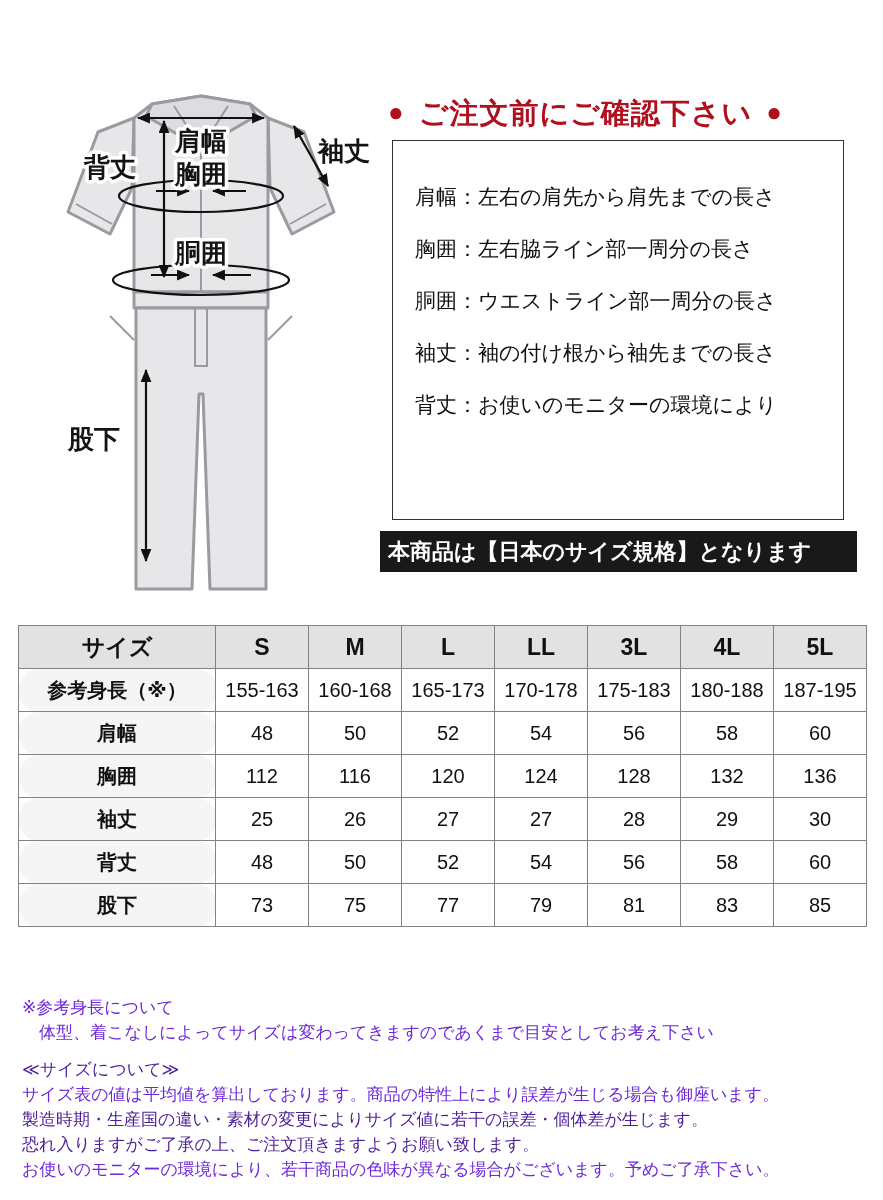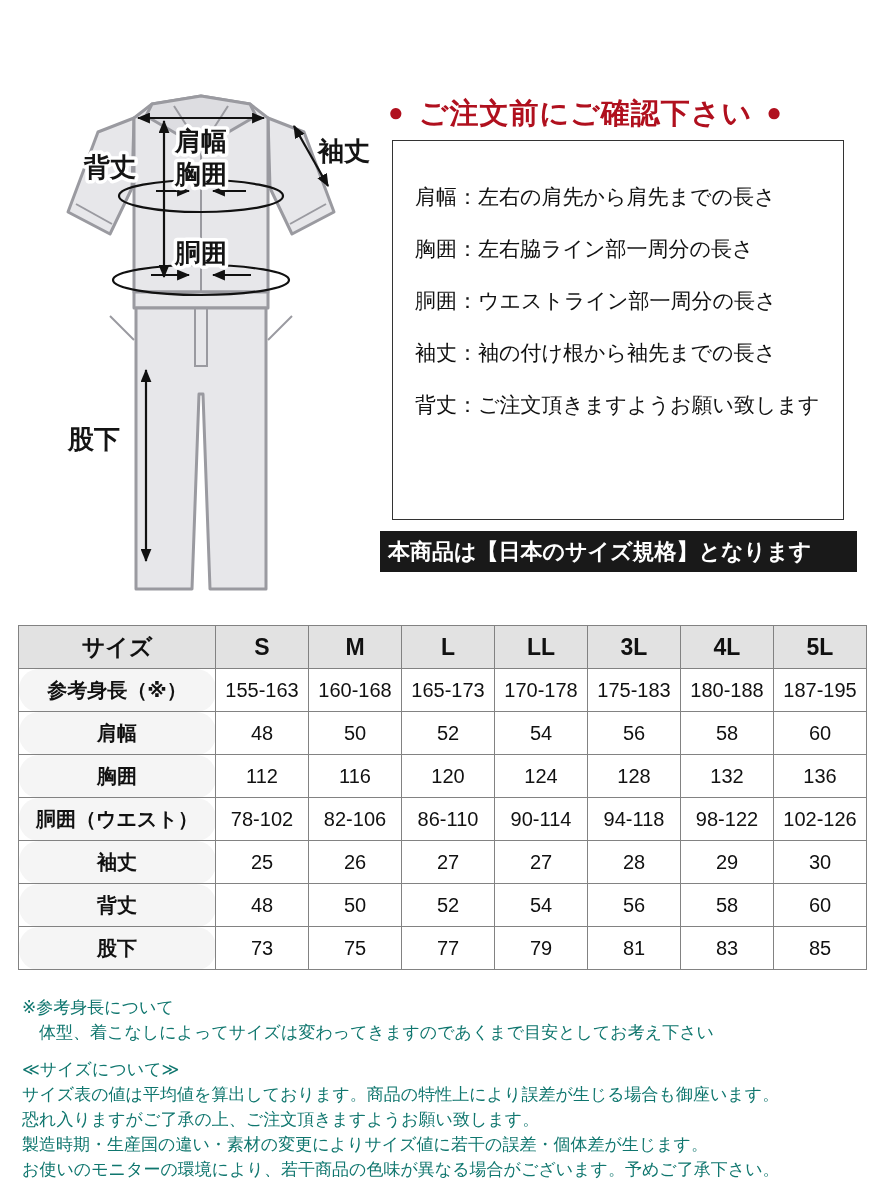--- a/index.html
+++ b/index.html
@@ -34,22 +34,22 @@
   .size-table{position:absolute;left:18px;top:625px;border-collapse:collapse;table-layout:fixed;width:848px;}
   .size-table td,.size-table th{border:1px solid #828282;text-align:center;vertical-align:middle;
                                 height:42px;padding:0;font-size:20px;overflow:hidden;}
   .size-table col.c0{width:197px;}
   .size-table col.cn{width:93px;}
   .size-table thead th{background:#e2e2e2;font-size:23px;font-weight:bold;}
   .size-table td.rlabel{background:#f5f5f5;font-weight:bold;font-size:20px;border-radius:20px;}
 
   
   .notes{position:absolute;left:22px;top:995px;width:845px;}
-  .notes p{margin:0;font-size:17px;line-height:25px;color:#0f766e;white-space:nowrap;}
-  .notes p.note-red{color:#0f766e;}
+  .notes p{margin:0;font-size:17px;line-height:25px;color:#6d28d9;white-space:nowrap;}
+  .notes p.note-red{color:#4c1d95;}
   .notes p.gap{margin-top:12px;}
 </style>
 </head>
 <body>
 
 <div class="page">
 
 
   <div class="diagram">
     <svg width="330" height="530" viewBox="0 0 330 530">
@@ -101,21 +101,21 @@
     </svg>
   </div>
 
   <h2 class="confirm-title"><span class="dot l">●</span><span>ご注文前にご確認下さい</span><span class="dot r">●</span></h2>
 
   <section class="confirm-box">
     <p>肩幅：左右の肩先から肩先までの長さ</p>
     <p>胸囲：左右脇ライン部一周分の長さ</p>
     <p>胴囲：ウエストライン部一周分の長さ</p>
     <p>袖丈：袖の付け根から袖先までの長さ</p>
-    <p>背丈：ご注文頂きますようお願い致します</p>
+    <p>背丈：お使いのモニターの環境により</p>
   </section>
 
   <div class="jp-bar">本商品は【日本のサイズ規格】となります</div>
 
   <table class="size-table">
     <colgroup>
       <col class="c0">
         <col class="cn">
         <col class="cn">
         <col class="cn">
@@ -161,30 +161,20 @@
         <td class="rlabel">胸囲</td>
         <td>112</td>
         <td>116</td>
         <td>120</td>
         <td>124</td>
         <td>128</td>
         <td>132</td>
         <td>136</td>
       </tr>
       <tr>
-        <td class="rlabel">胴囲（ウエスト）</td>
-        <td>78-102</td>
-        <td>82-106</td>
-        <td>86-110</td>
-        <td>90-114</td>
-        <td>94-118</td>
-        <td>98-122</td>
-        <td>102-126</td>
-      </tr>
-      <tr>
         <td class="rlabel">袖丈</td>
         <td>25</td>
         <td>26</td>
         <td>27</td>
         <td>27</td>
         <td>28</td>
         <td>29</td>
         <td>30</td>
       </tr>
       <tr>
@@ -208,18 +198,18 @@
         <td>85</td>
       </tr>
     </tbody>
   </table>
 
   <div class="notes">
     <p>※参考身長について</p>
     <p>　体型、着こなしによってサイズは変わってきますのであくまで目安としてお考え下さい</p>
     <p class="note-red gap">≪サイズについて≫</p>
     <p>サイズ表の値は平均値を算出しております。商品の特性上により誤差が生じる場合も御座います。</p>
+    <p class="note-red">製造時期・生産国の違い・素材の変更によりサイズ値に若干の誤差・個体差が生じます。</p>
     <p class="note-red">恐れ入りますがご了承の上、ご注文頂きますようお願い致します。</p>
-    <p class="note-red">製造時期・生産国の違い・素材の変更によりサイズ値に若干の誤差・個体差が生じます。</p>
     <p>お使いのモニターの環境により、若干商品の色味が異なる場合がございます。予めご了承下さい。</p>
   </div>
 
 </div>
 
 </body></html>

